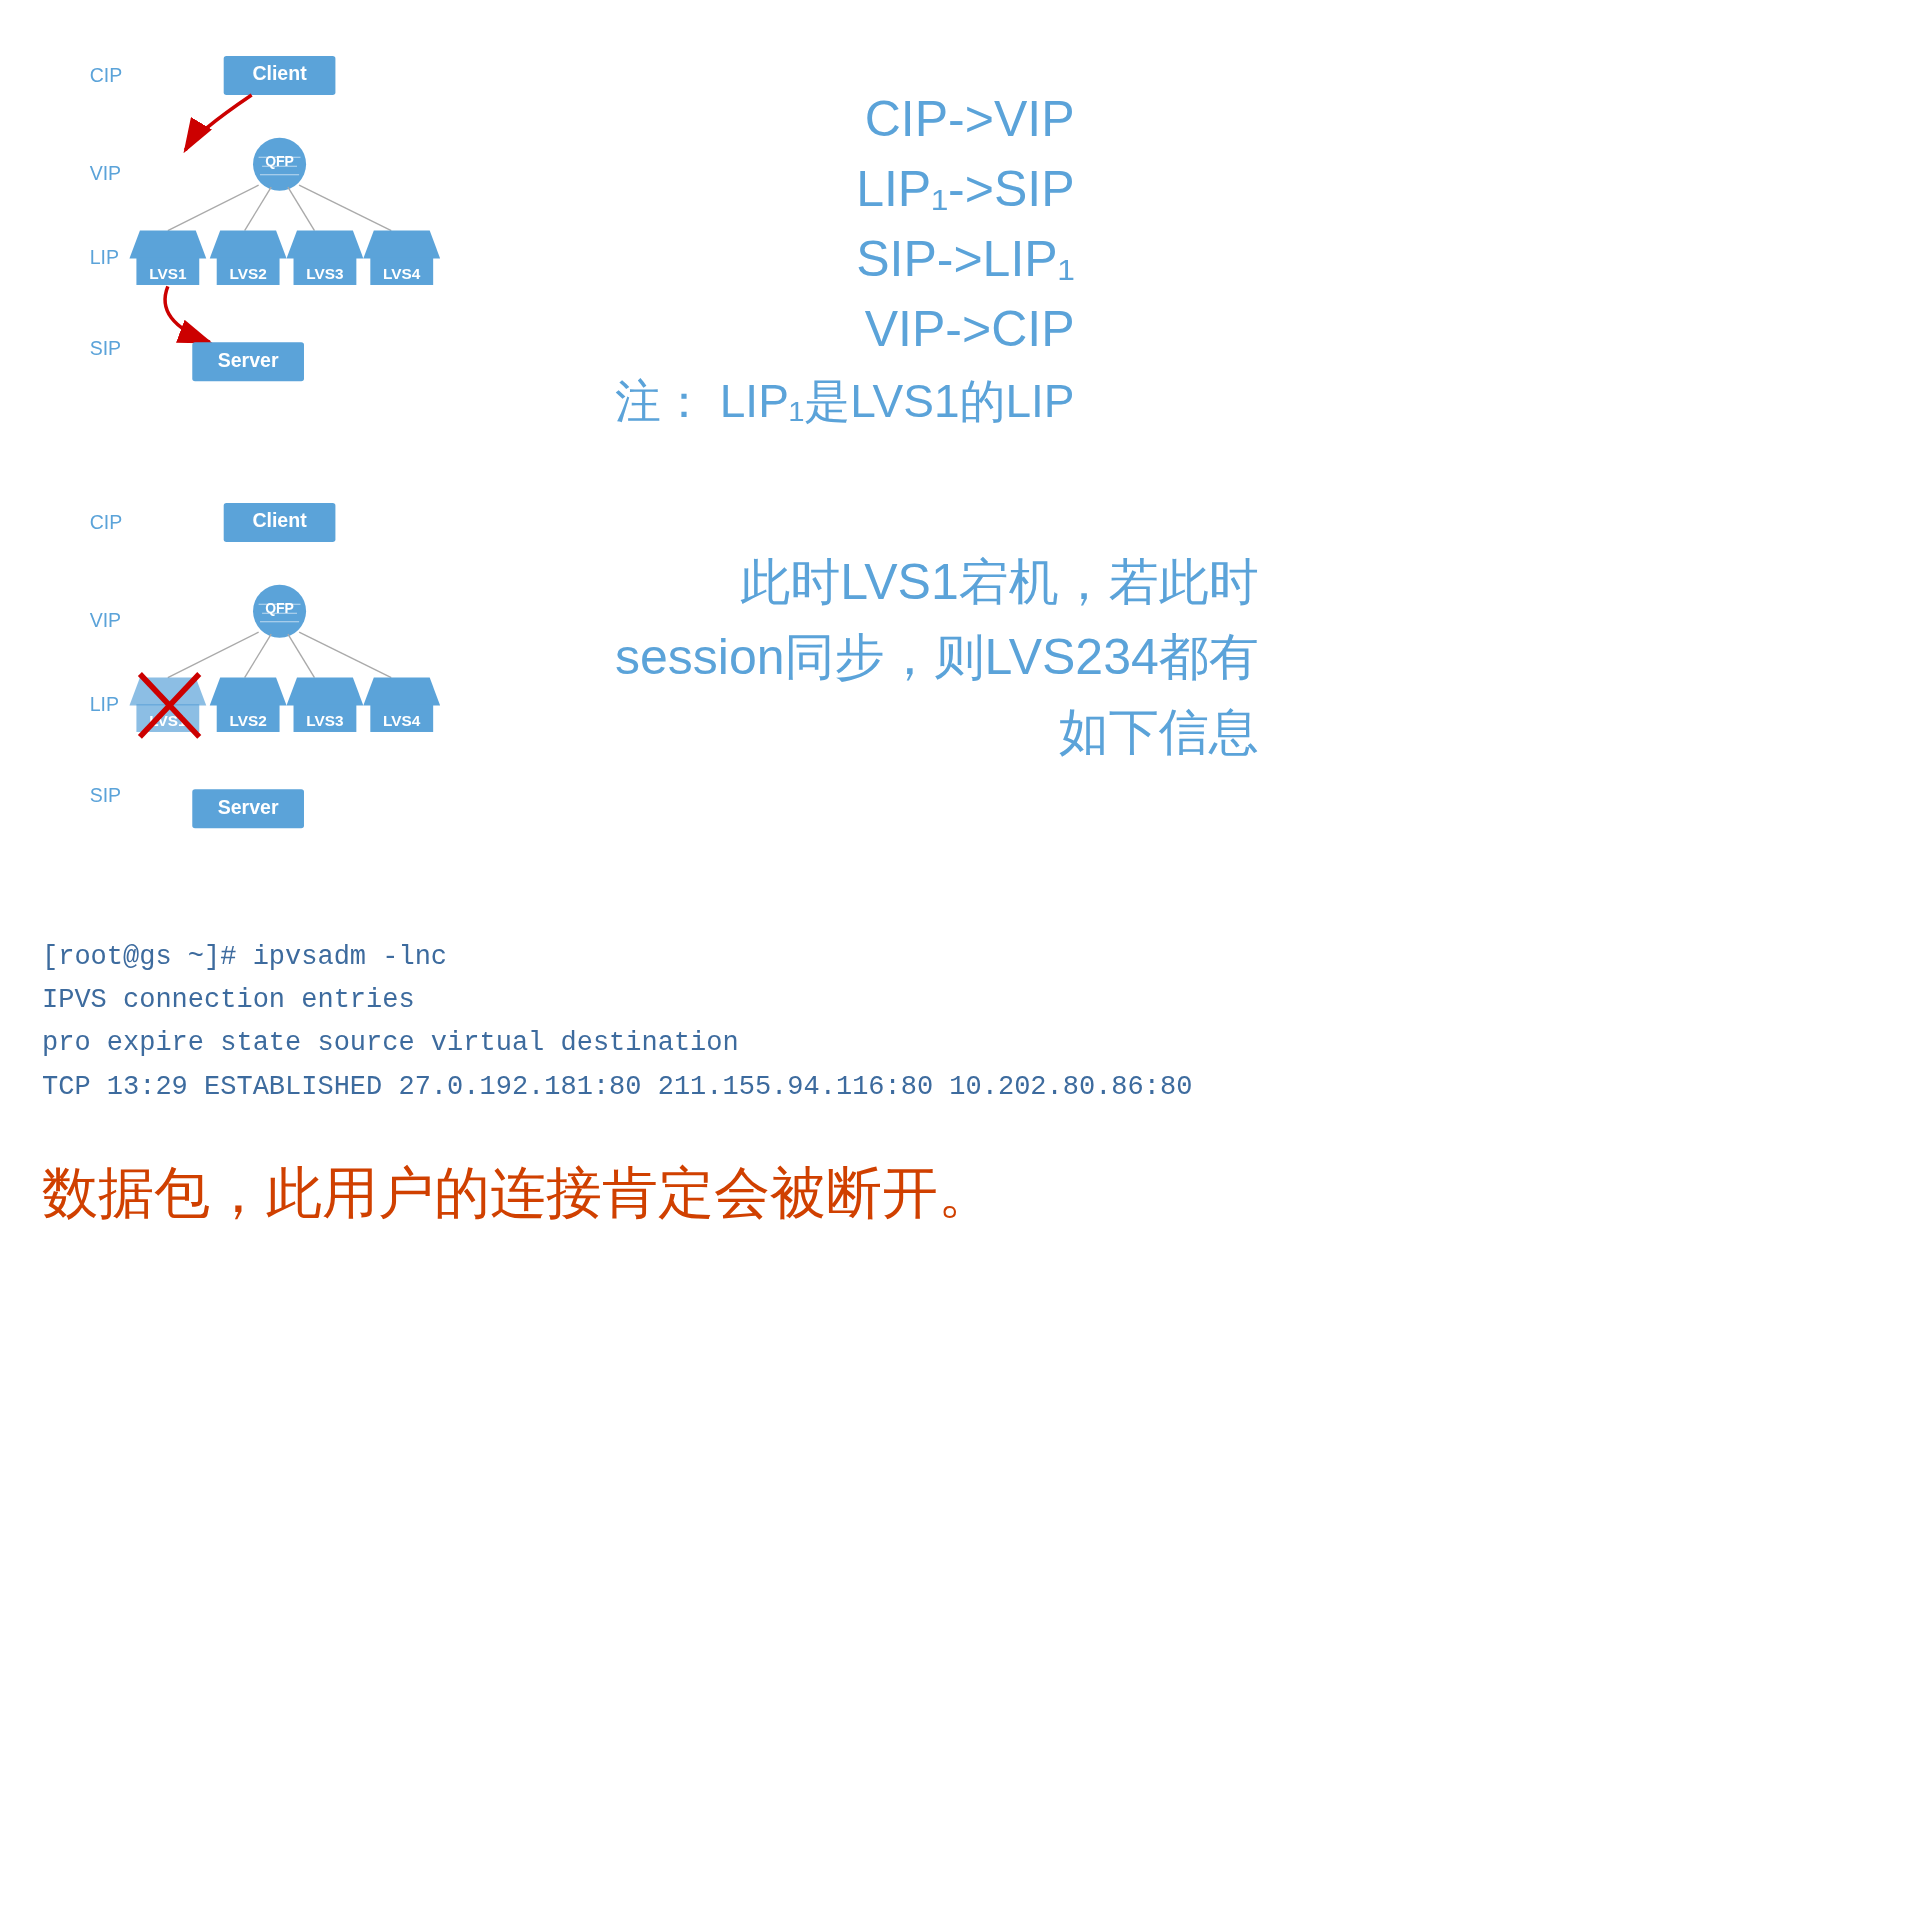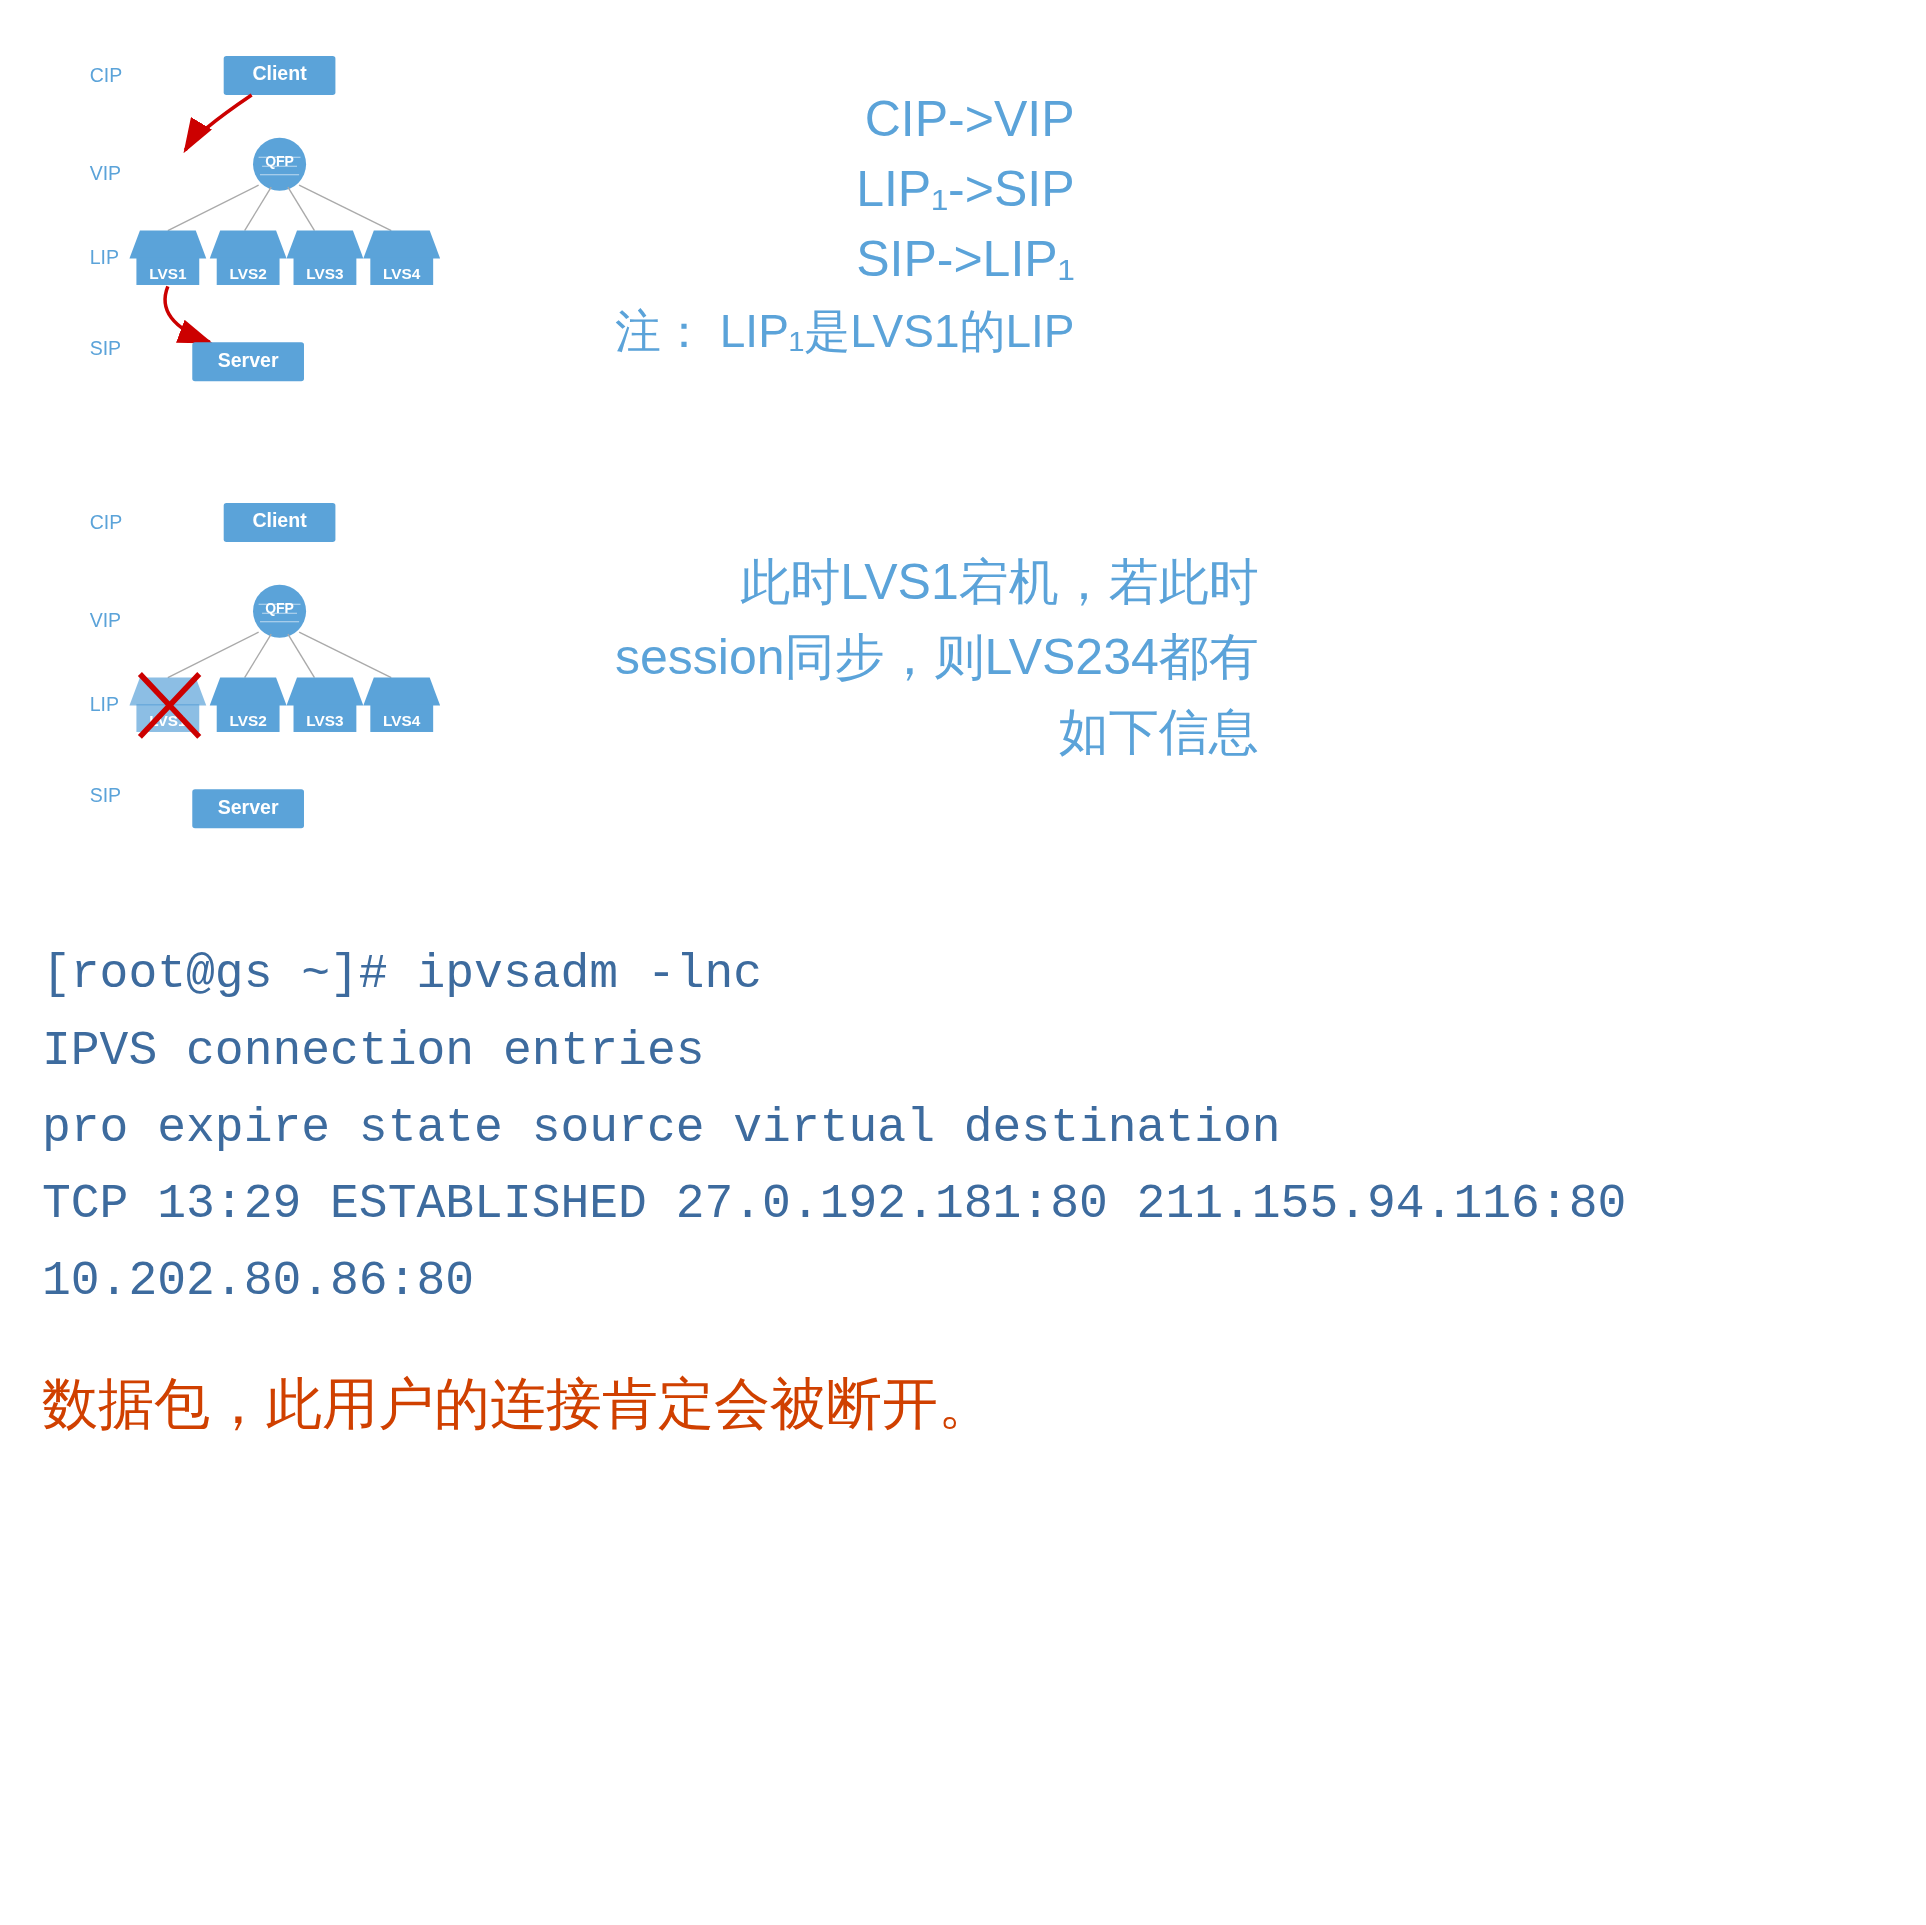--- a/index.html
+++ b/index.html
@@ -73,21 +73,21 @@
       line-height: 1.5;
       text-align: right;
     }
 
     
     .console-section {
       margin-bottom: 42px;
     }
 
     .console-text {
-      font-size: 48px;
+      font-size: 27px;
       color: #3d6b9e;
       font-family: 'Courier New', monospace;
       line-height: 1.6;
       font-weight: 400;
     }
 
     
     .conclusion {
       font-size: 56px;
       color: #d04000;
@@ -157,20 +157,21 @@
 
       <rect x="155" y="430" width="160" height="56" rx="4" fill="#5ba3d9"></rect>
       <text x="235" y="465" text-anchor="middle" fill="white" font-size="28" font-weight="bold" font-family="Arial">Server</text>
     </svg>
   </div>
 
   <div class="info-panel">
     <div class="flow-line">CIP-&gt;VIP</div>
     <div class="flow-line">LIP₁-&gt;SIP</div>
     <div class="flow-line">SIP-&gt;LIP₁</div>
+    <div class="flow-line">VIP-&gt;CIP</div>
     <div class="note-line">注：  LIP₁是LVS1的LIP</div>
   </div>
 </div>
 
 <div class="middle-section">
 
   <div class="diagram-container">
     <svg class="network-svg" width="433" height="391" viewBox="0 0 620 560">
       <defs>
         <marker id="arrowRed2" markerWidth="10" markerHeight="7" refX="9" refY="3.5" orient="auto">

